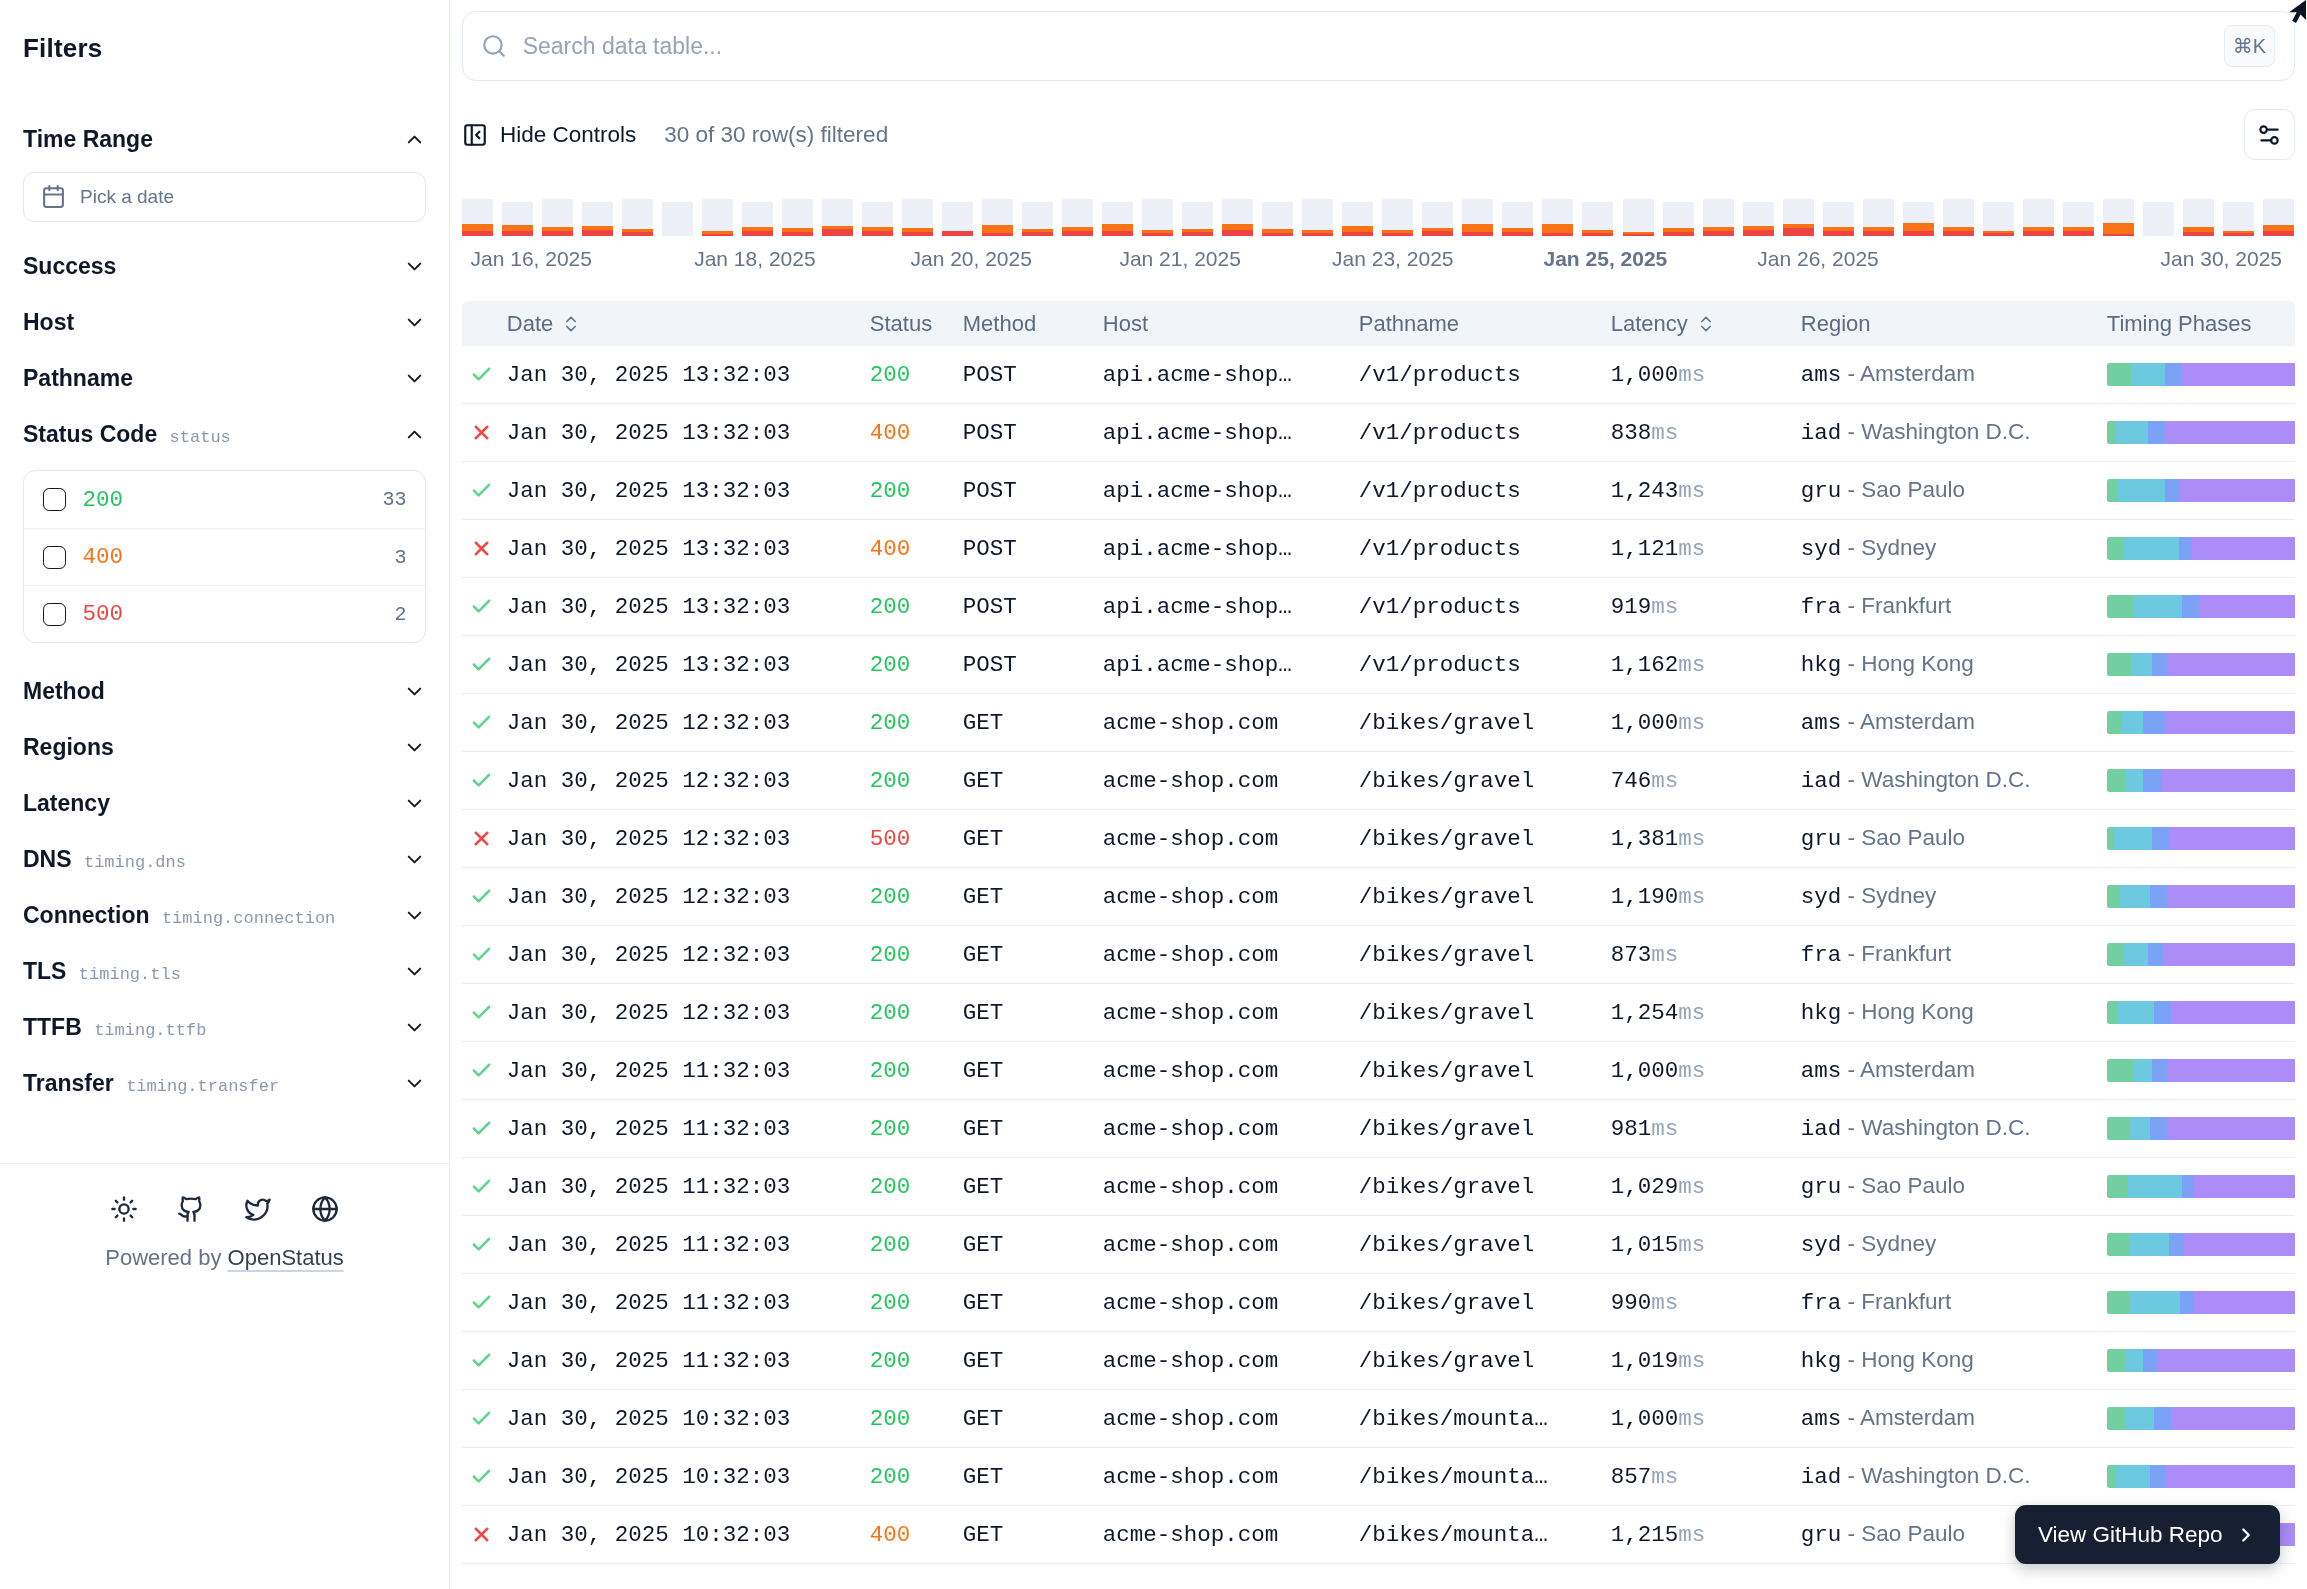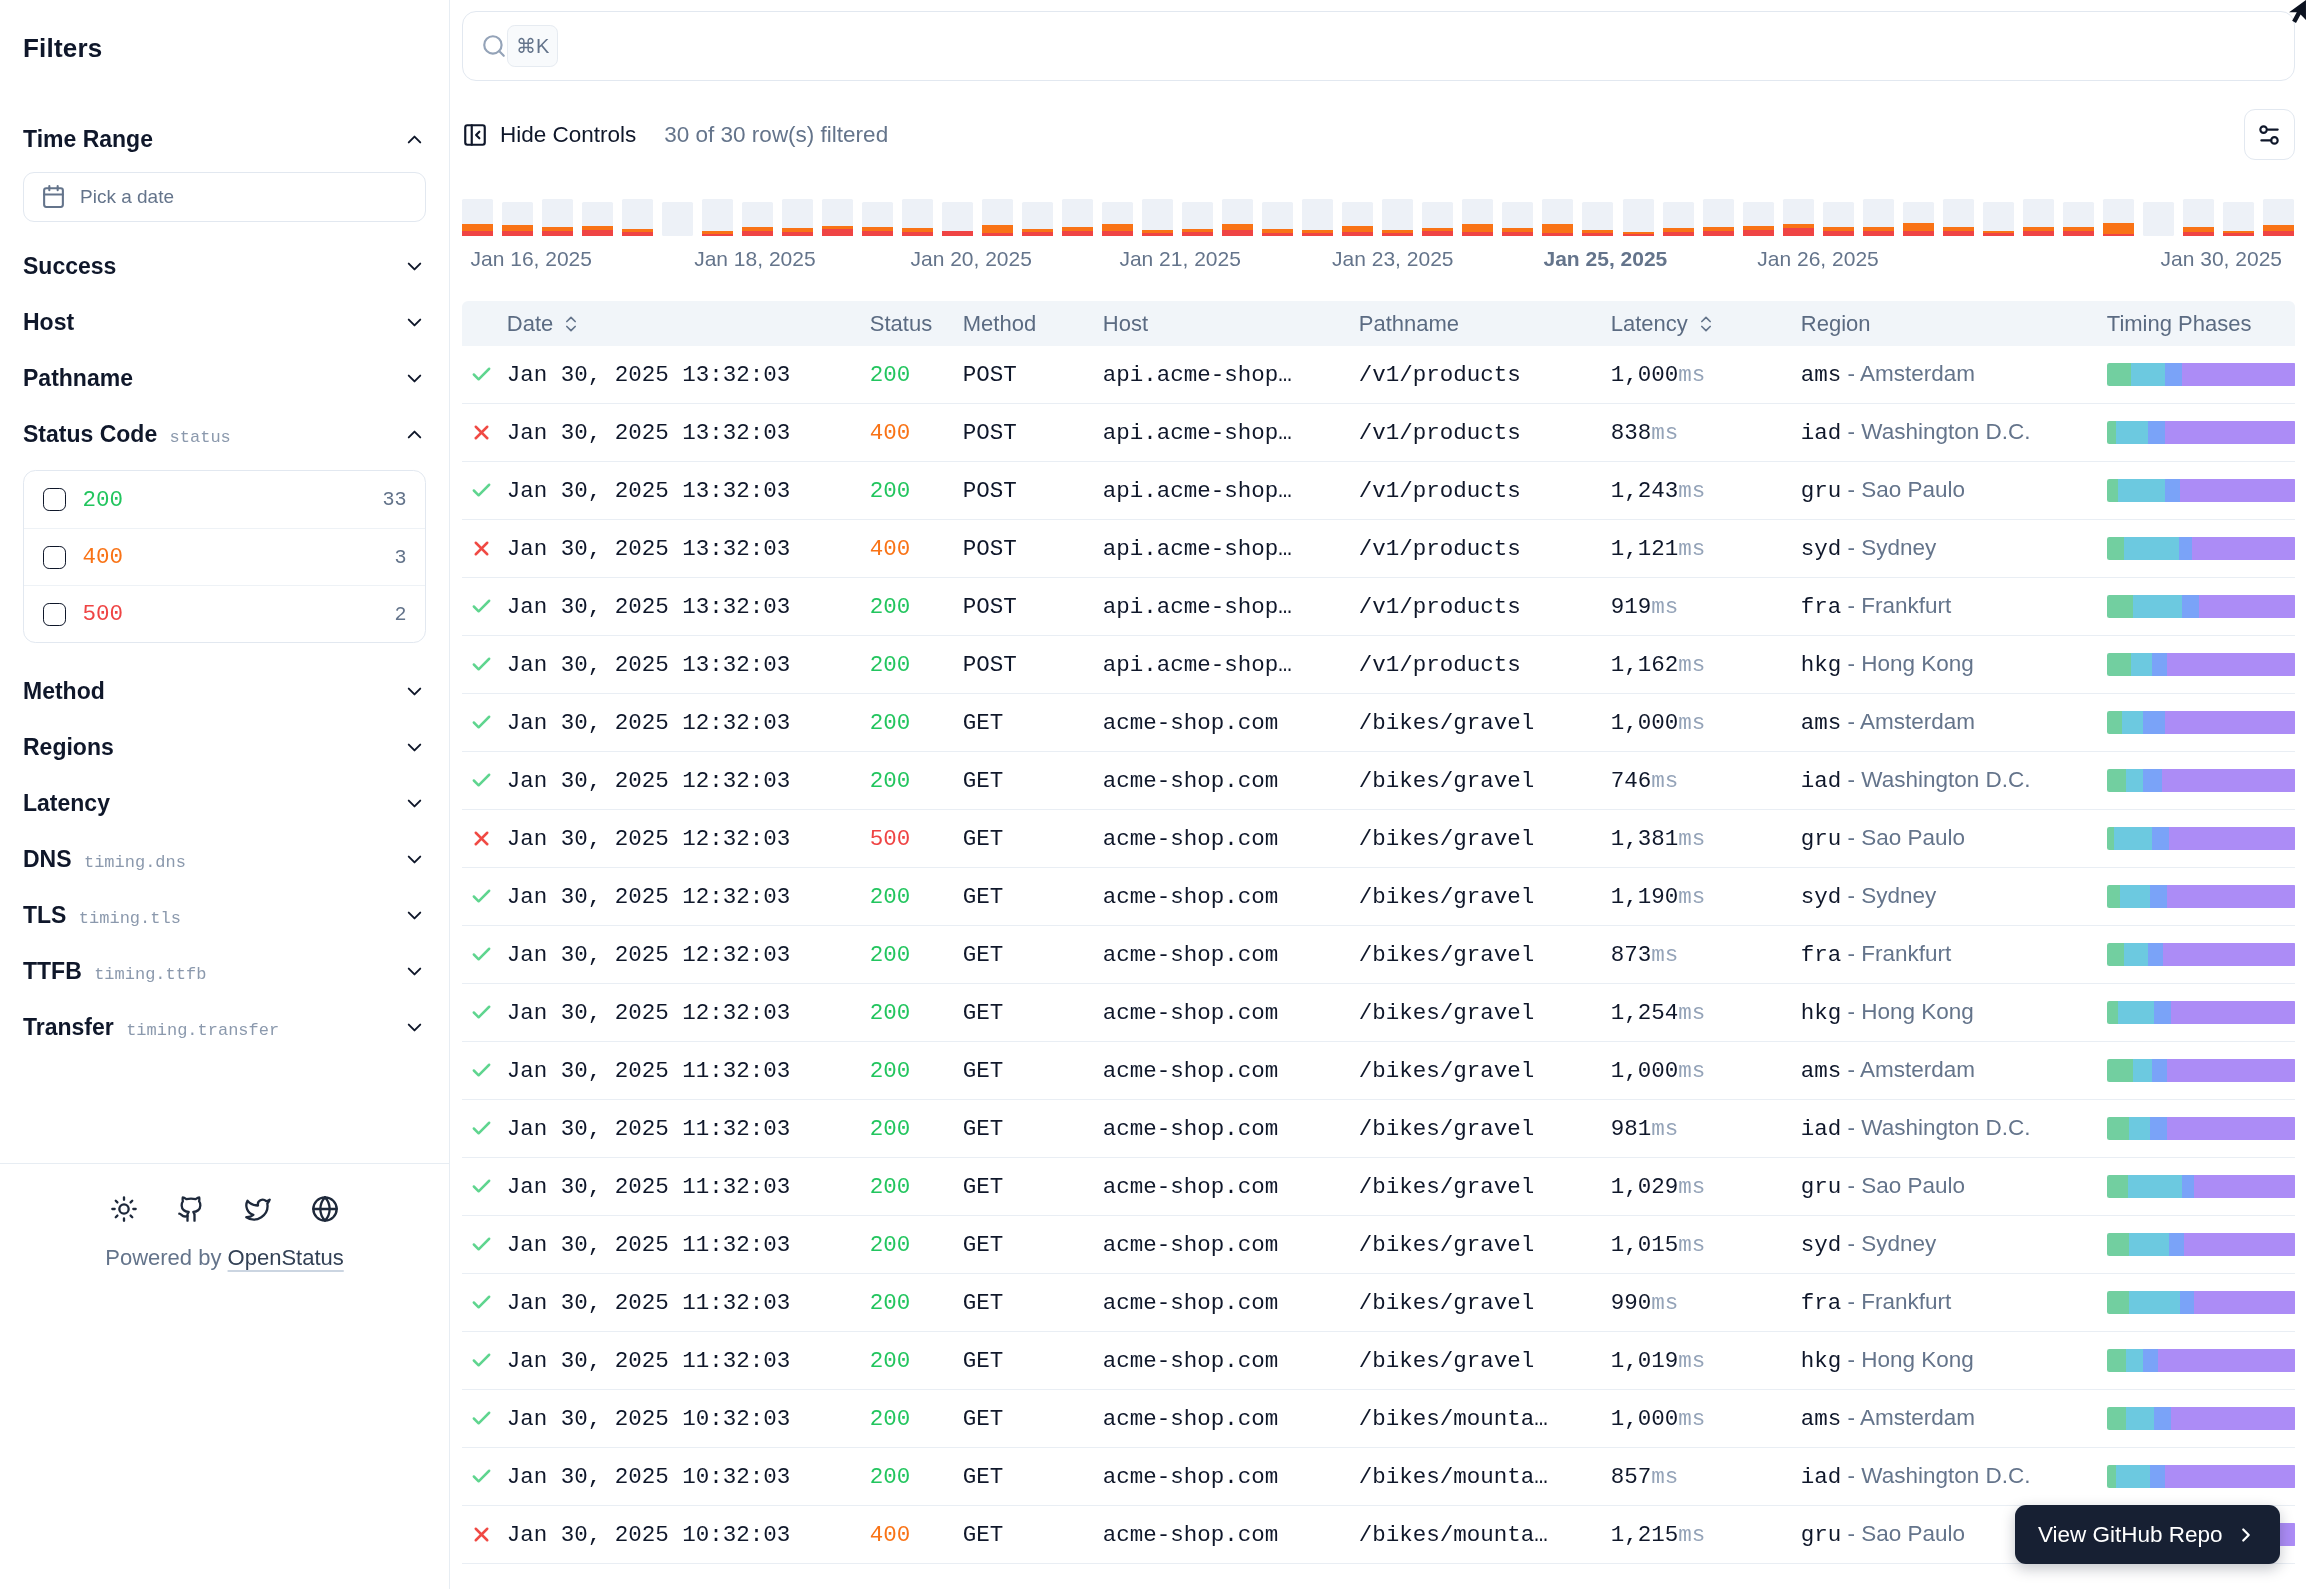--- a/index.html
+++ b/index.html
@@ -194,20 +194,29 @@
           <span>Latency</span>
         </span>
       <svg class="chev" viewBox="0 0 24 24">
           <path d="m6 9 6 6 6-6"></path>
         </svg>
     </div>
     <div class="sb-section">
       <span class="sb-label">
           <span>DNS</span>
           <span class="sb-meta">timing.dns</span>
+        </span>
+      <svg class="chev" viewBox="0 0 24 24">
+          <path d="m6 9 6 6 6-6"></path>
+        </svg>
+    </div>
+    <div class="sb-section">
+      <span class="sb-label">
+          <span>Connection</span>
+          <span class="sb-meta">timing.connection</span>
         </span>
       <svg class="chev" viewBox="0 0 24 24">
           <path d="m6 9 6 6 6-6"></path>
         </svg>
     </div>
     <div class="sb-section">
       <span class="sb-label">
           <span>TLS</span>
           <span class="sb-meta">timing.tls</span>
         </span>
@@ -269,20 +278,21 @@
   </div>
 </aside>
 
 <main class="main">
 
   <div class="search-bar">
     <svg viewBox="0 0 24 24">
         <circle cx="11" cy="11" r="8"></circle>
         <path d="m21 21-4.3-4.3"></path>
       </svg>
+    <span class="search-ph">Search data table...</span>
     <span class="kbd">⌘K</span>
   </div>
 
   <div class="controls">
     <span class="hide-controls">
       <svg viewBox="0 0 24 24">
           <rect x="3" y="3" width="18" height="18" rx="2"></rect>
           <path d="M9 3v18"></path>
           <path d="m16 15-3-3 3-3"></path>
         </svg>

